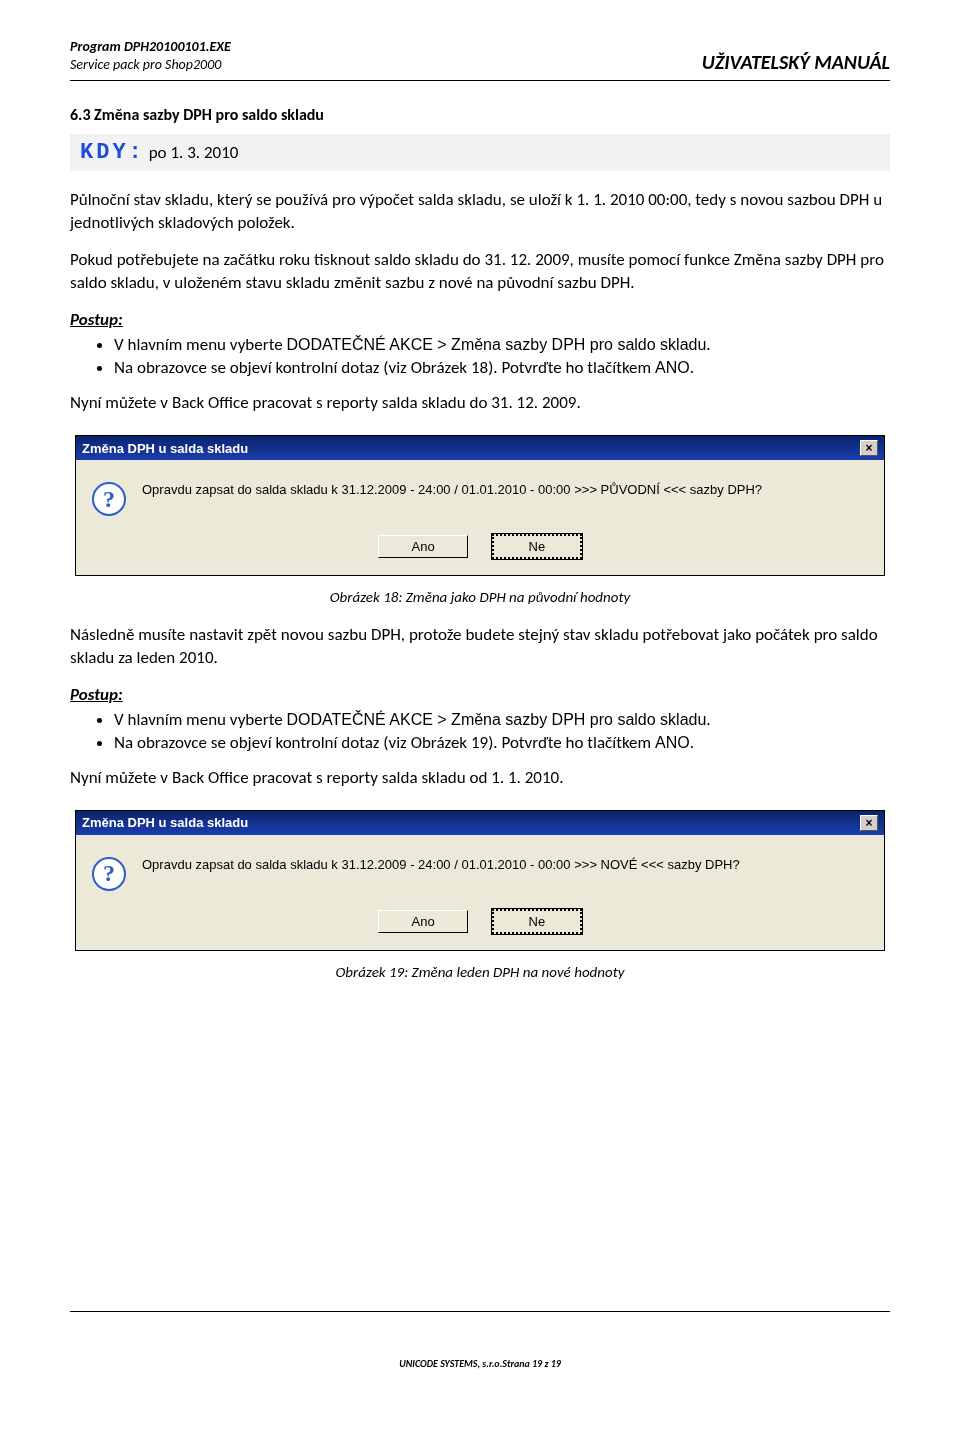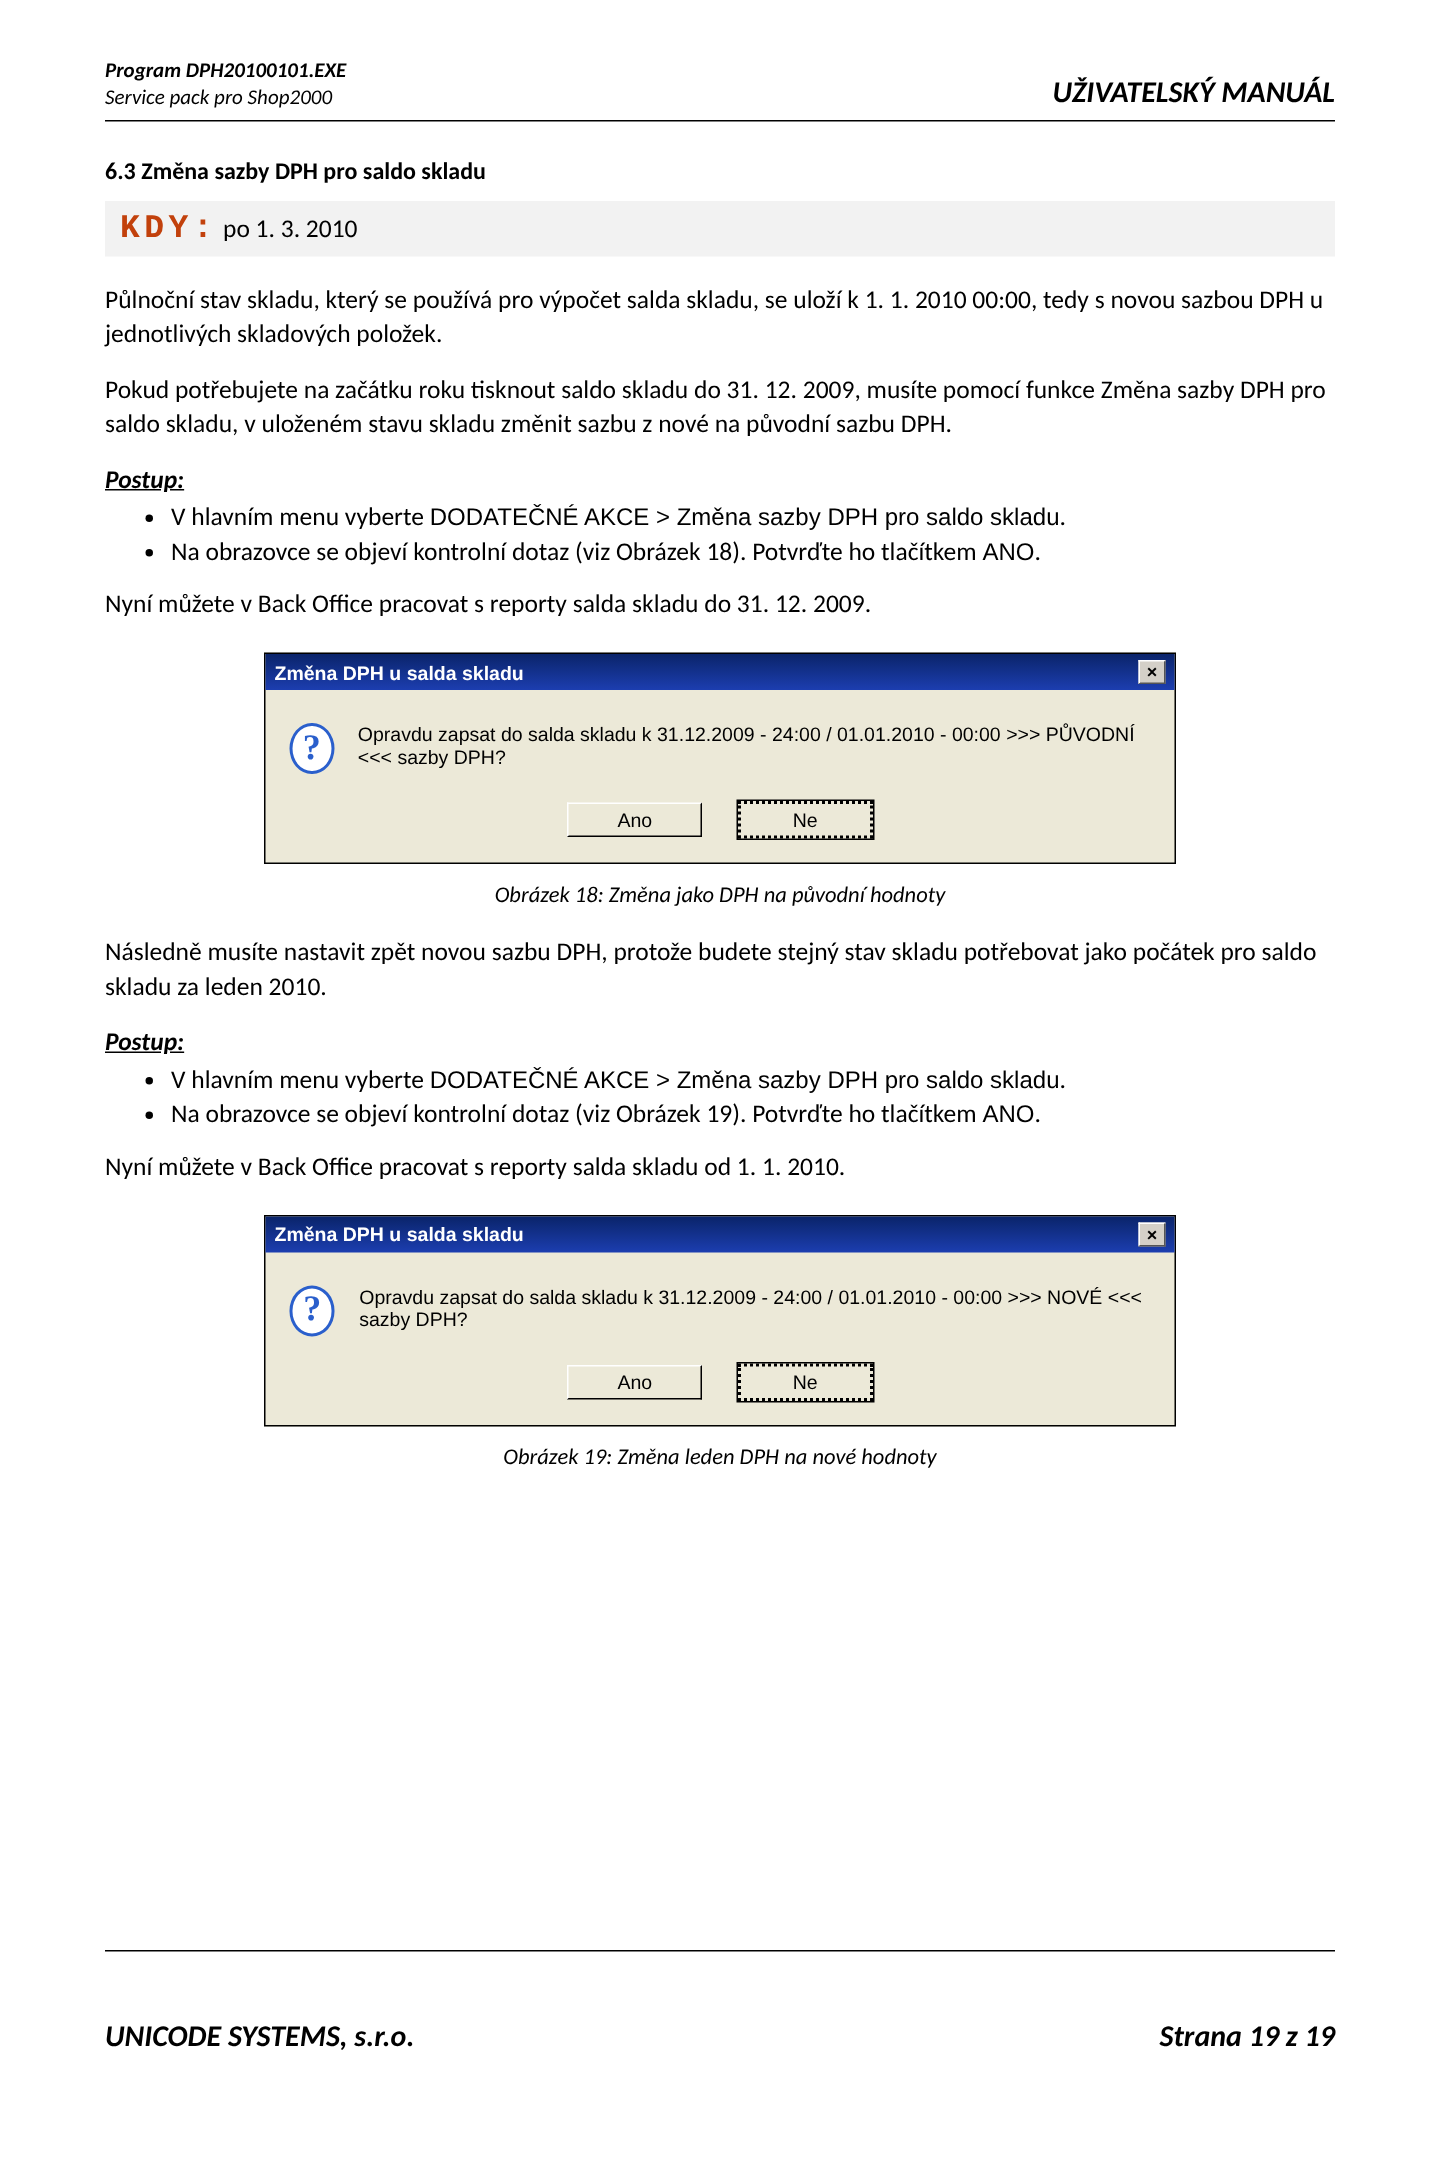--- a/index.html
+++ b/index.html
@@ -42,21 +42,21 @@
     font-size: 16px;
     font-weight: bold;
     margin: 6px 0 10px 0;
   }
   .kdy-box {
     background: #f2f2f2;
     padding: 6px 10px;
     margin: 6px 0 18px 0;
   }
   .kdy {
-    color: #c2410c;
+    color: #1d4ed8;
     font-family: "Courier New", monospace;
     font-size: 22px;
     font-weight: bold;
     letter-spacing: 3px;
   }
   .kdy-after {
     font-family: Calibri, Arial, sans-serif;
     font-size: 17px;
     color: #000;
     letter-spacing: normal;
@@ -69,21 +69,21 @@
   .caption {
     text-align: center;
     font-style: italic;
     font-size: 15px;
     margin: 12px 0 18px 0;
   }
 
   
   .dialog-wrap {
     margin: 20px auto 8px auto;
-    width: 608px;
+    width: 810px;
   }
   .dlg {
     border: 1px solid #000;
     font-family: Tahoma, Arial, sans-serif;
     font-size: 13px;
     background: #ece9d8;
   }
   .dlg-title {
     background: linear-gradient(#0a246a, #1c3eb0);
     color: #fff;
@@ -151,24 +151,24 @@
     left: 70px;
     right: 70px;
   }
   .hr-bot {
     border: none;
     border-top: 1.5px solid #000;
     margin: 0 0 4px 0;
   }
   .footer-row {
     display: flex;
-    justify-content: space-between;
+    justify-content: center;
     font-style: italic;
     font-weight: bold;
-    font-size: 20px;
+    font-size: 10px;
     margin-top: 45px;
   }
 </style>
 </head>
 <body>
 
 <div class="page">
   <div class="header">
     <div class="header-left">
       <div class="prog">Program DPH20100101.EXE</div>

